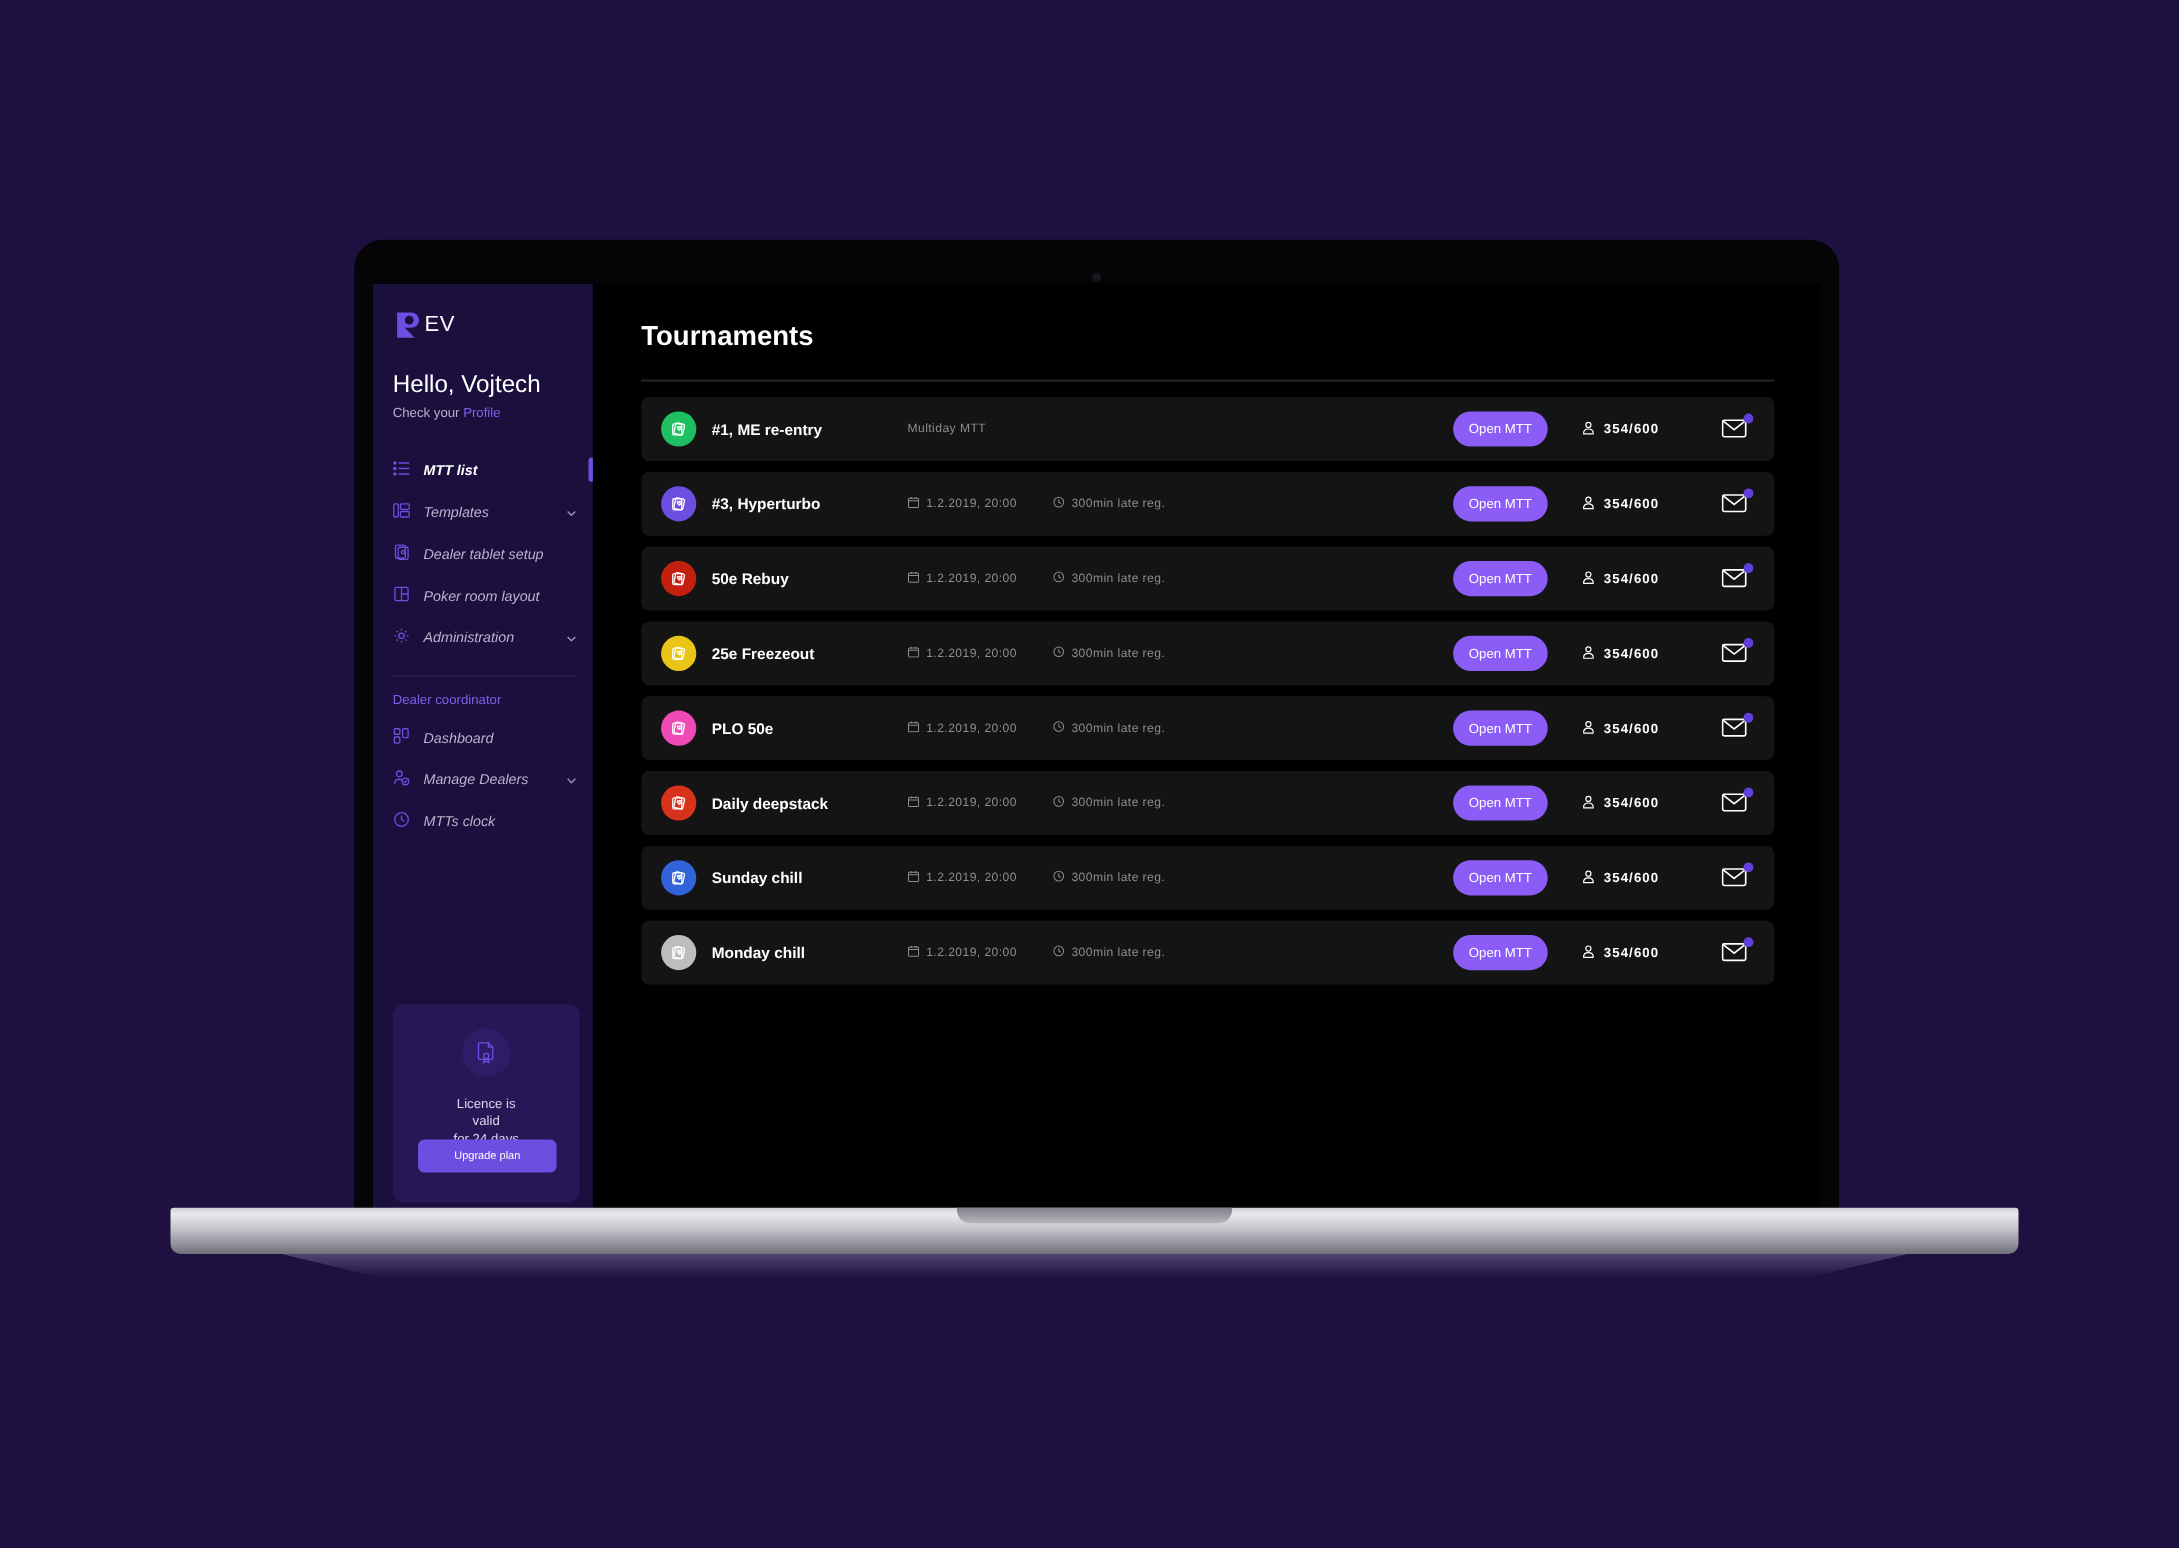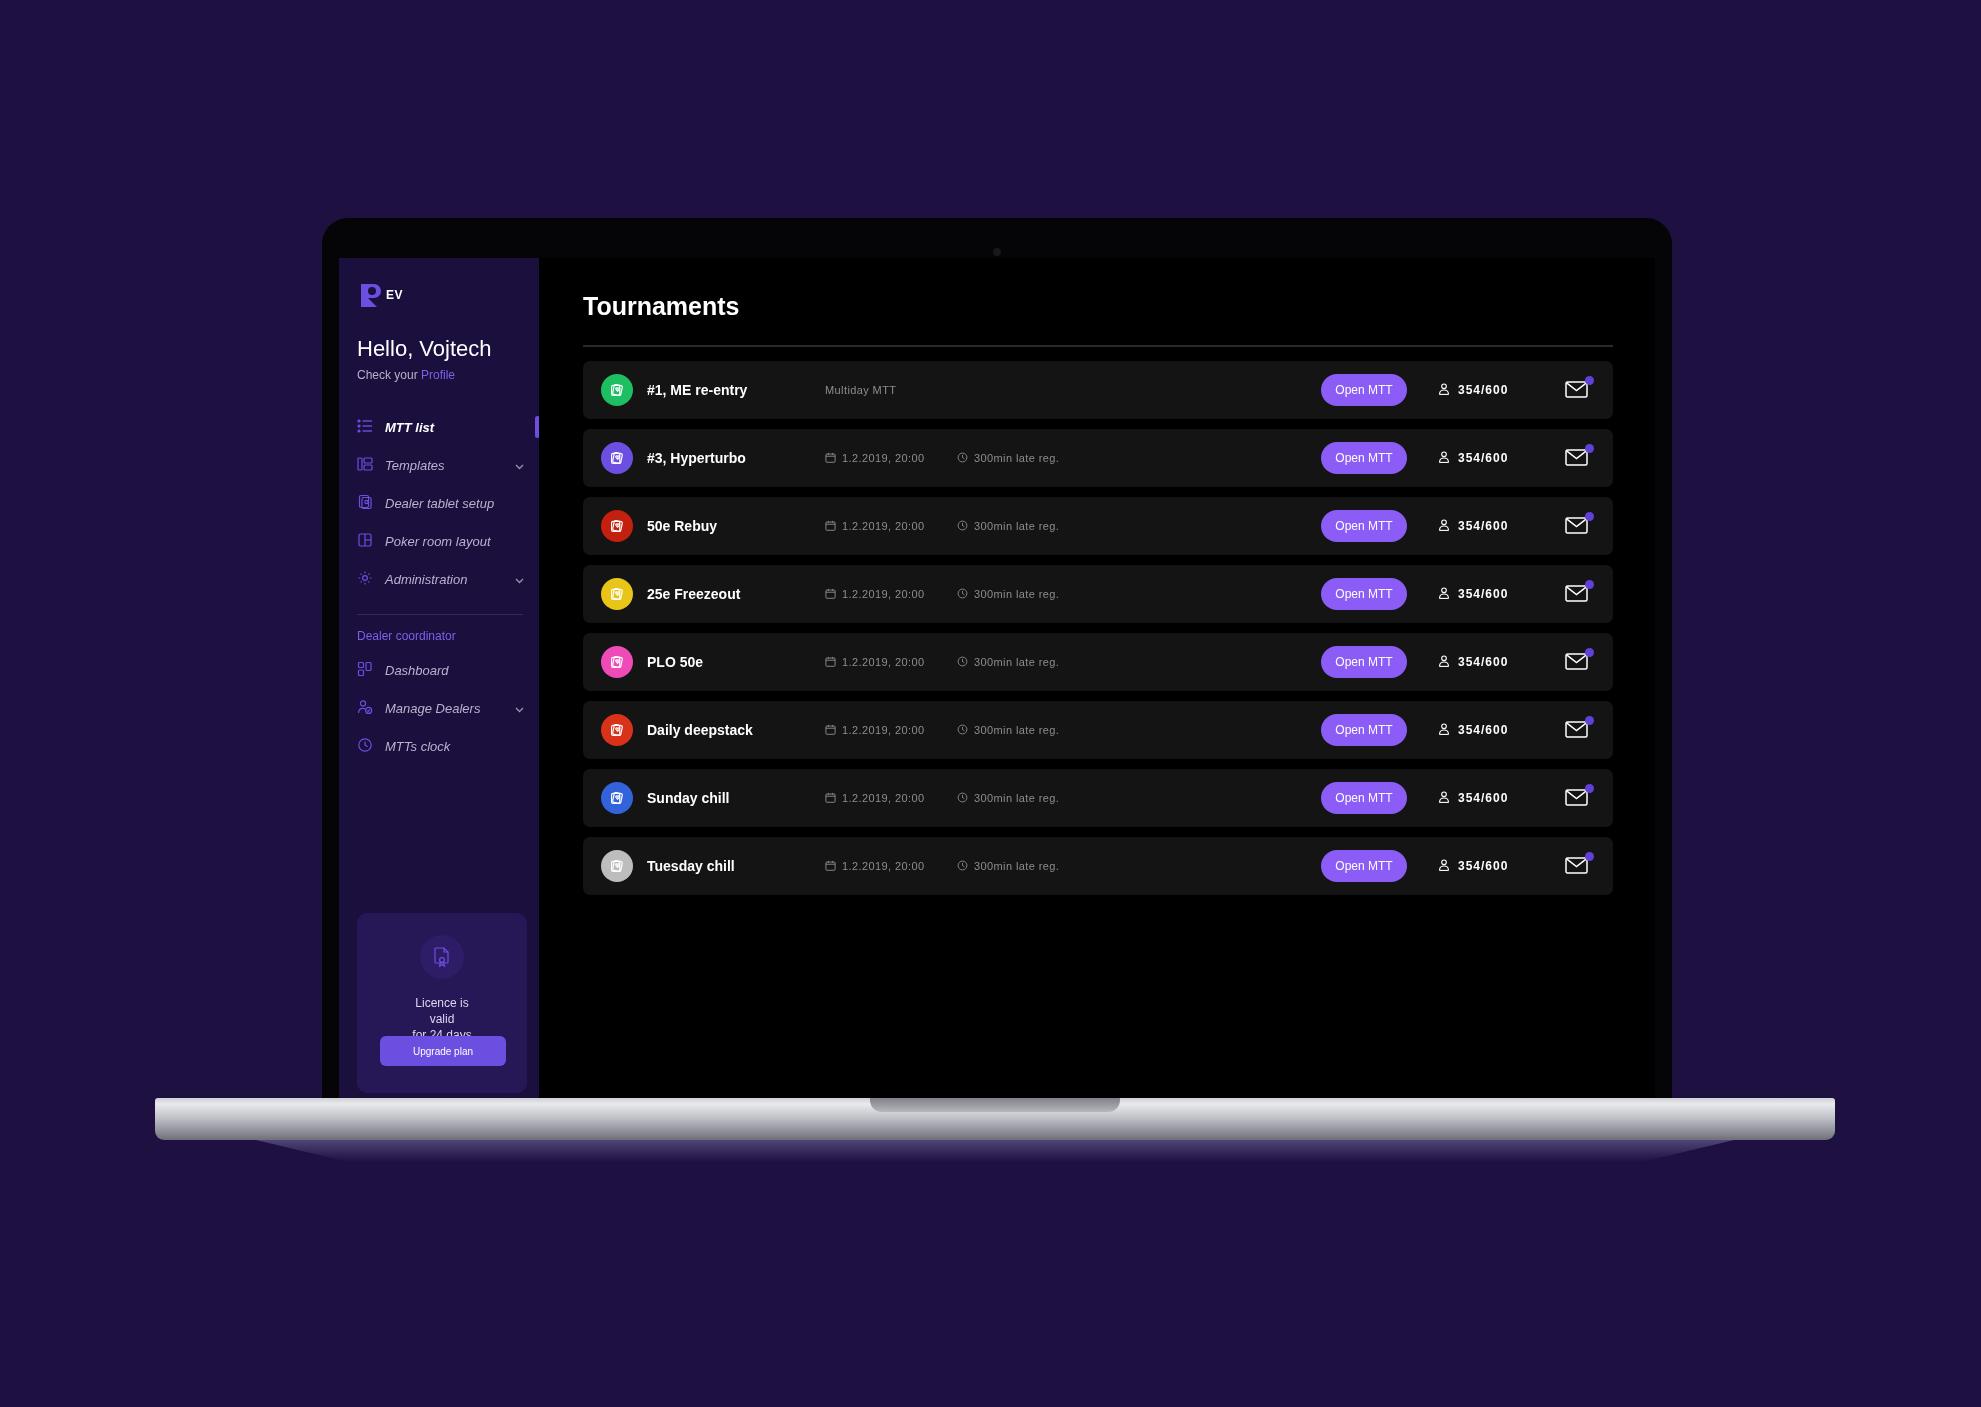--- a/index.html
+++ b/index.html
@@ -46,21 +46,21 @@
     background:linear-gradient(180deg,rgba(120,112,160,.55),rgba(40,28,80,0));
     clip-path:polygon(2% 0,98% 0,92% 100%,8% 100%);
   }
   
   #sidebar{
     width:200px;flex:0 0 200px;background:#1a0f3d;
     position:relative;padding:0 0 0 0;
   }
   .logo{display:flex;align-items:center;gap:1px;padding:22px 0 0 18px;}
   .logo-mark{width:30px;height:30px;position:relative;}
-  .brand{font-size:12px;font-weight:700;color:#fff;letter-spacing:.5px;margin-left:-2px;}
+  .brand{font-size:20px;font-weight:400;color:#fff;letter-spacing:.5px;margin-left:-2px;}
   .greeting{color:#fff;font-size:22px;font-weight:400;padding:26px 0 0 18px;}
   .subline{font-size:12px;color:#b7b2cb;padding:6px 0 0 18px;}
   .subline a{color:#7a62e8;text-decoration:none;}
   .navlist{margin-top:26px;font-style:italic;}
   .navitem{
     display:flex;align-items:center;gap:12px;height:38px;padding:0 14px 0 18px;
     color:#b9b3cf;font-size:13px;position:relative;cursor:pointer;
   }
   .navitem.active{color:#fff;font-weight:700;}
   .navitem .act-bar{
@@ -556,21 +556,21 @@
                 </svg><span class="badge"></span></div>
             </div>
             <div class="row">
               <div class="avatar" style="background: rgb(189, 189, 189);">
                 <svg width="17" height="17" viewBox="0 0 17 17" fill="none" stroke="#fff" stroke-width="1.2">
                   <rect x="4.4" y="3" width="8.2" height="10" rx="1.4" transform="rotate(12 8.5 8)"></rect>
                   <rect x="2.6" y="3.4" width="8.2" height="10" rx="1.4"></rect>
                   <path d="M6.7 6.6a1 1 0 0 1 1.9 0 1 1 0 0 1 1.9 0c0 1.2-1.9 2.6-1.9 2.6S6.7 7.8 6.7 6.6z"></path>
                 </svg>
               </div>
-              <div class="rname">Tuesday chill</div>
+              <div class="rname">Monday chill</div>
               <div class="meta m1">
                 <span><svg width="11" height="11" viewBox="0 0 12 12" fill="none" stroke="#8d8d91" stroke-width="1">
                     <rect x="1" y="2.2" width="10" height="9" rx="1"></rect>
                     <line x1="1" y1="4.6" x2="11" y2="4.6"></line>
                     <line x1="3.6" y1="1" x2="3.6" y2="3"></line>
                     <line x1="8.4" y1="1" x2="8.4" y2="3"></line>
                   </svg></span>
                 <span>1.2.2019, 20:00</span>
               </div>
               <div class="meta m2">

